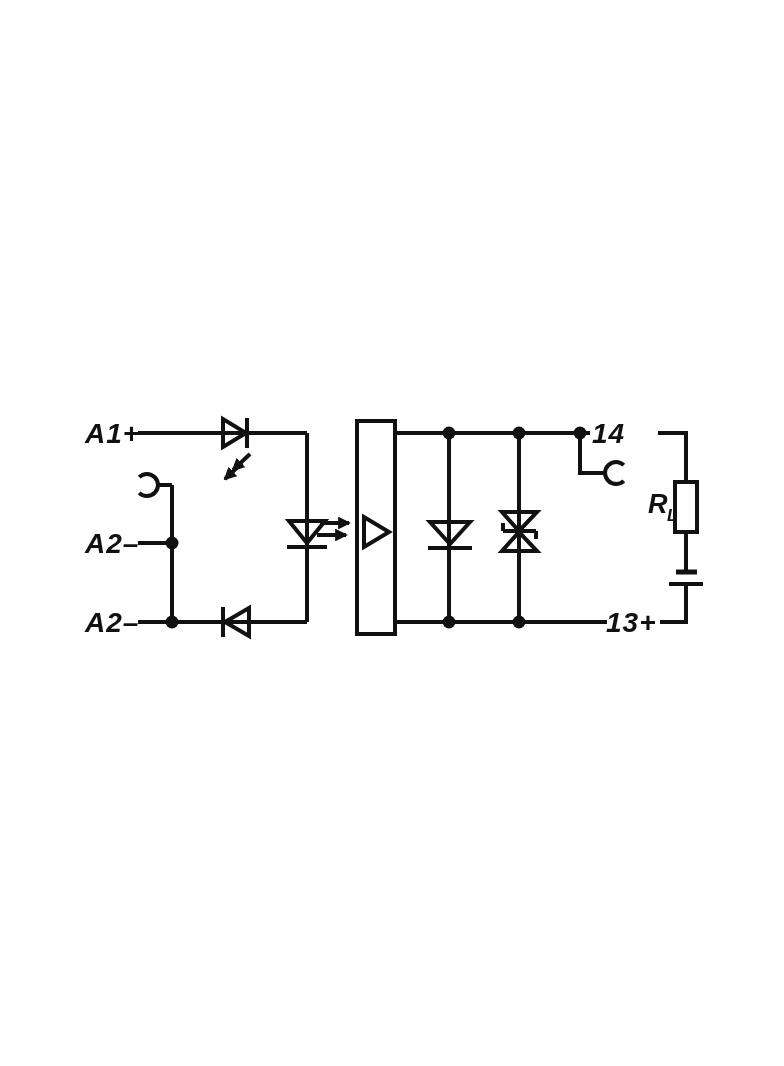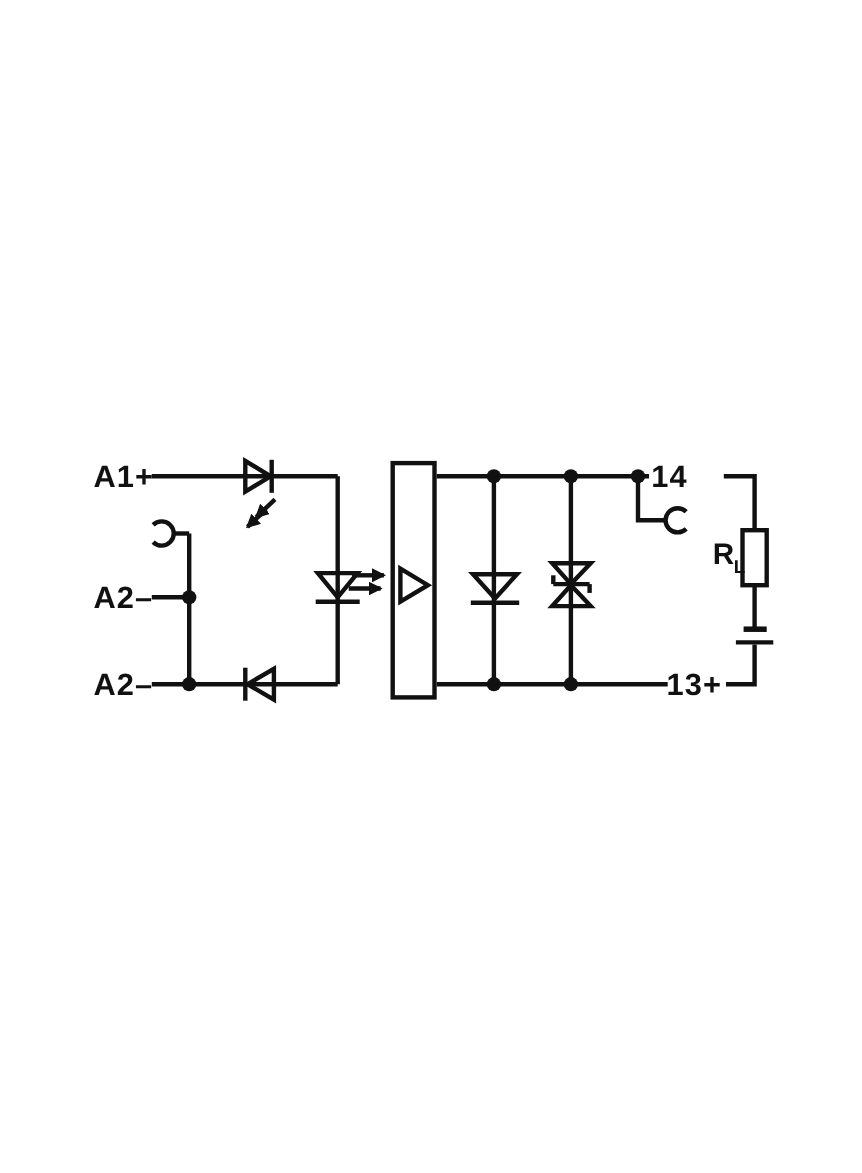--- a/index.html
+++ b/index.html
@@ -2,20 +2,21 @@
 <html><head>
 <meta charset="utf-8">
 <style>
   html,body{margin:0;padding:0;background:#ffffff;}
   .canvas{
     position:relative;
     width:784px;height:1066px;
     background:#ffffff;
     overflow:hidden;
     font-family:"Liberation Sans", sans-serif;
+    font-style:italic;
   }
   svg{display:block;}
   text{
     font-family:"Liberation Sans", sans-serif;
     font-weight:bold;
     fill:#111111;
   }
   .t-label{font-size:28px;letter-spacing:1px;}
   .r-label{font-size:27px;}
   .r-sub{font-size:17px;}

